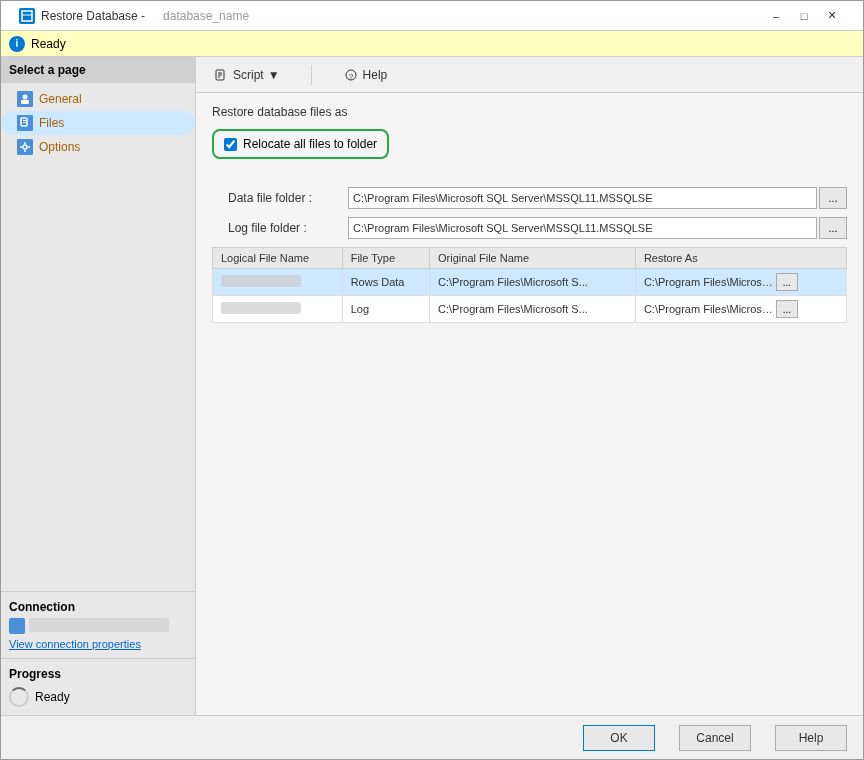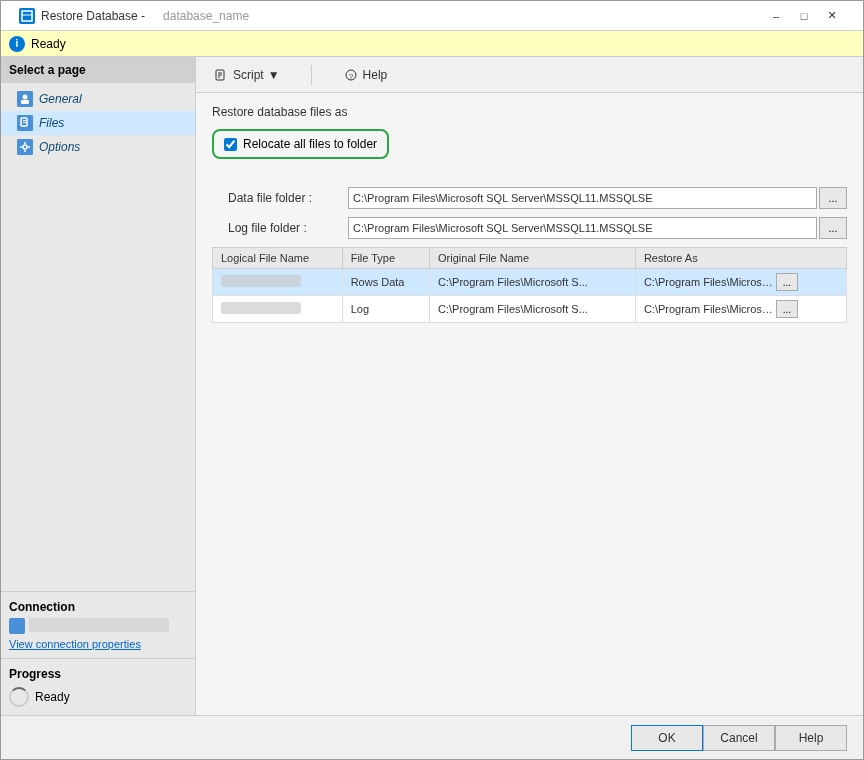--- a/index.html
+++ b/index.html
@@ -121,26 +121,26 @@
     .sidebar-nav {
       padding: 4px 0;
     }
 
     .sidebar-item {
       display: flex;
       align-items: center;
       padding: 4px 16px;
       gap: 6px;
       cursor: pointer;
-      color: #0c4a6e;
-      font-style: italic;
+      color: #a16207;
     }
 
     .sidebar-item.active {
       background: #cde8ff;
+      border-radius: 12px;
     }
 
     .nav-icon {
       width: 16px;
       height: 16px;
       background: #4a90d9;
       border-radius: 1px;
       display: flex;
       align-items: center;
       justify-content: center;
@@ -389,21 +389,21 @@
     }
 
     .footer {
       height: 44px;
       background: #f0f0f0;
       border-top: 1px solid #ccc;
       display: flex;
       align-items: center;
       justify-content: flex-end;
       padding: 0 16px;
-      gap: 0;
+      gap: 24px;
     }
 
     .footer-btn {
       min-width: 72px;
       height: 26px;
       border: 1px solid #aaa;
       background: #e8e8e8;
       cursor: pointer;
       font-size: 12px;
       color: #333;

